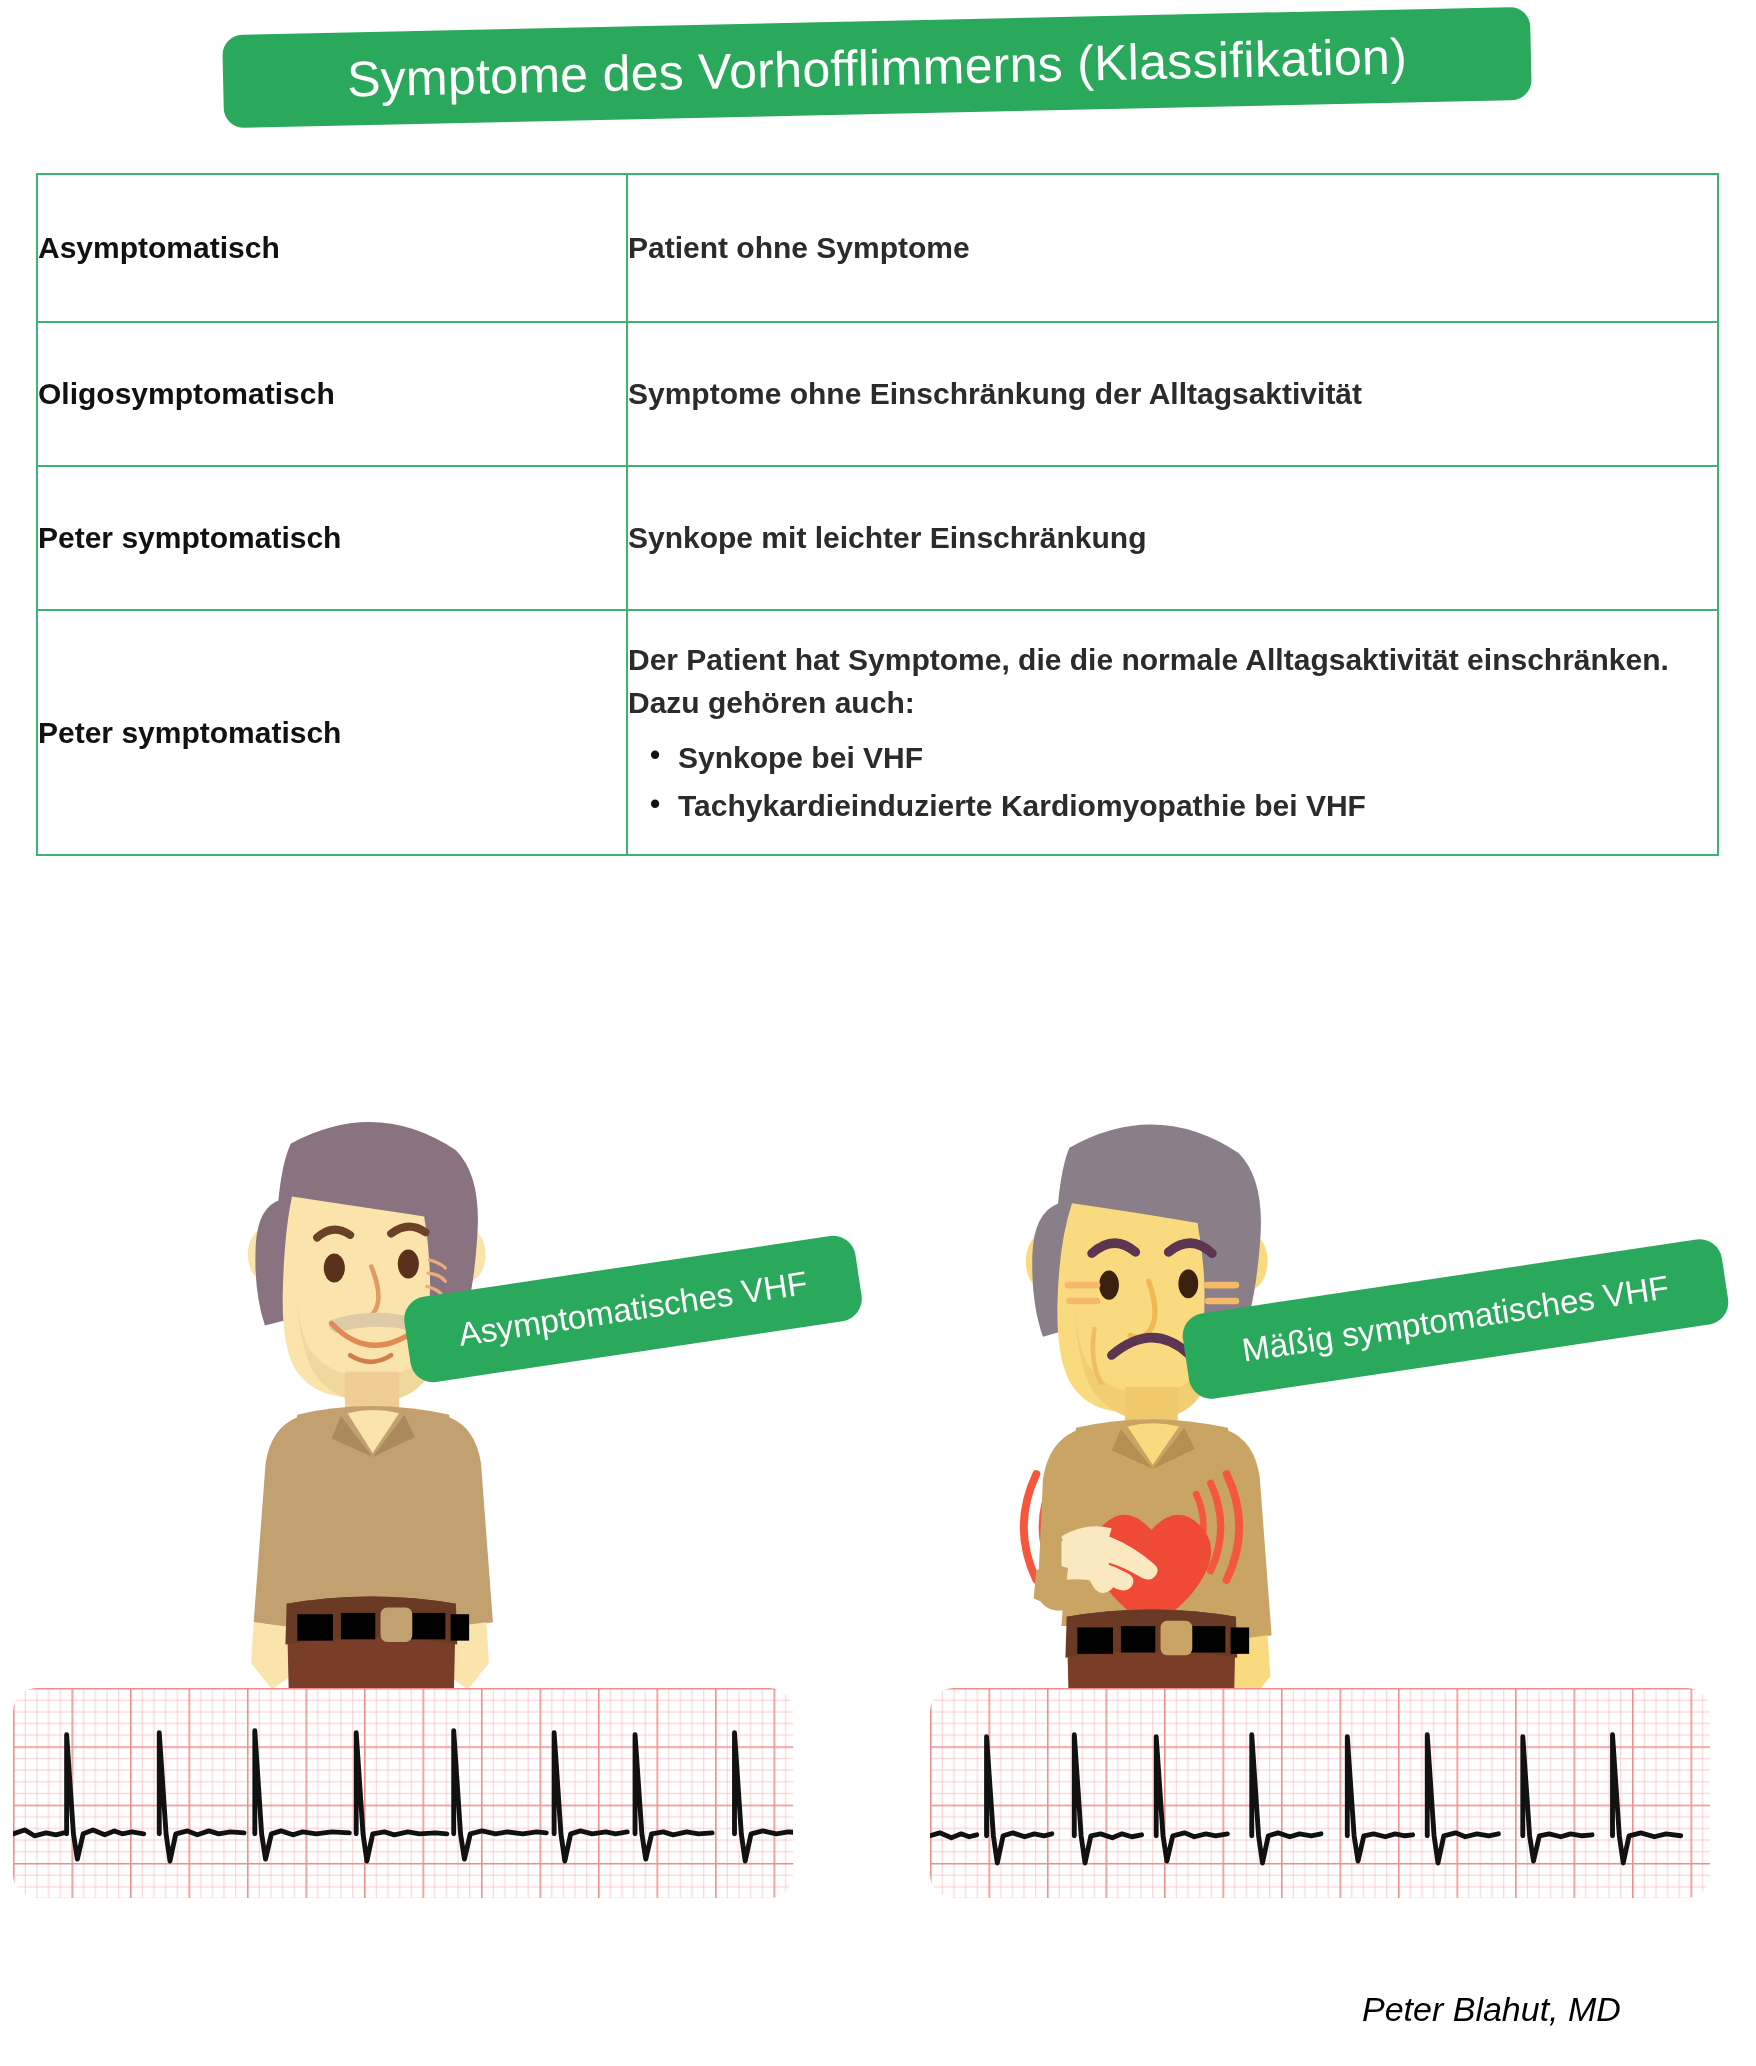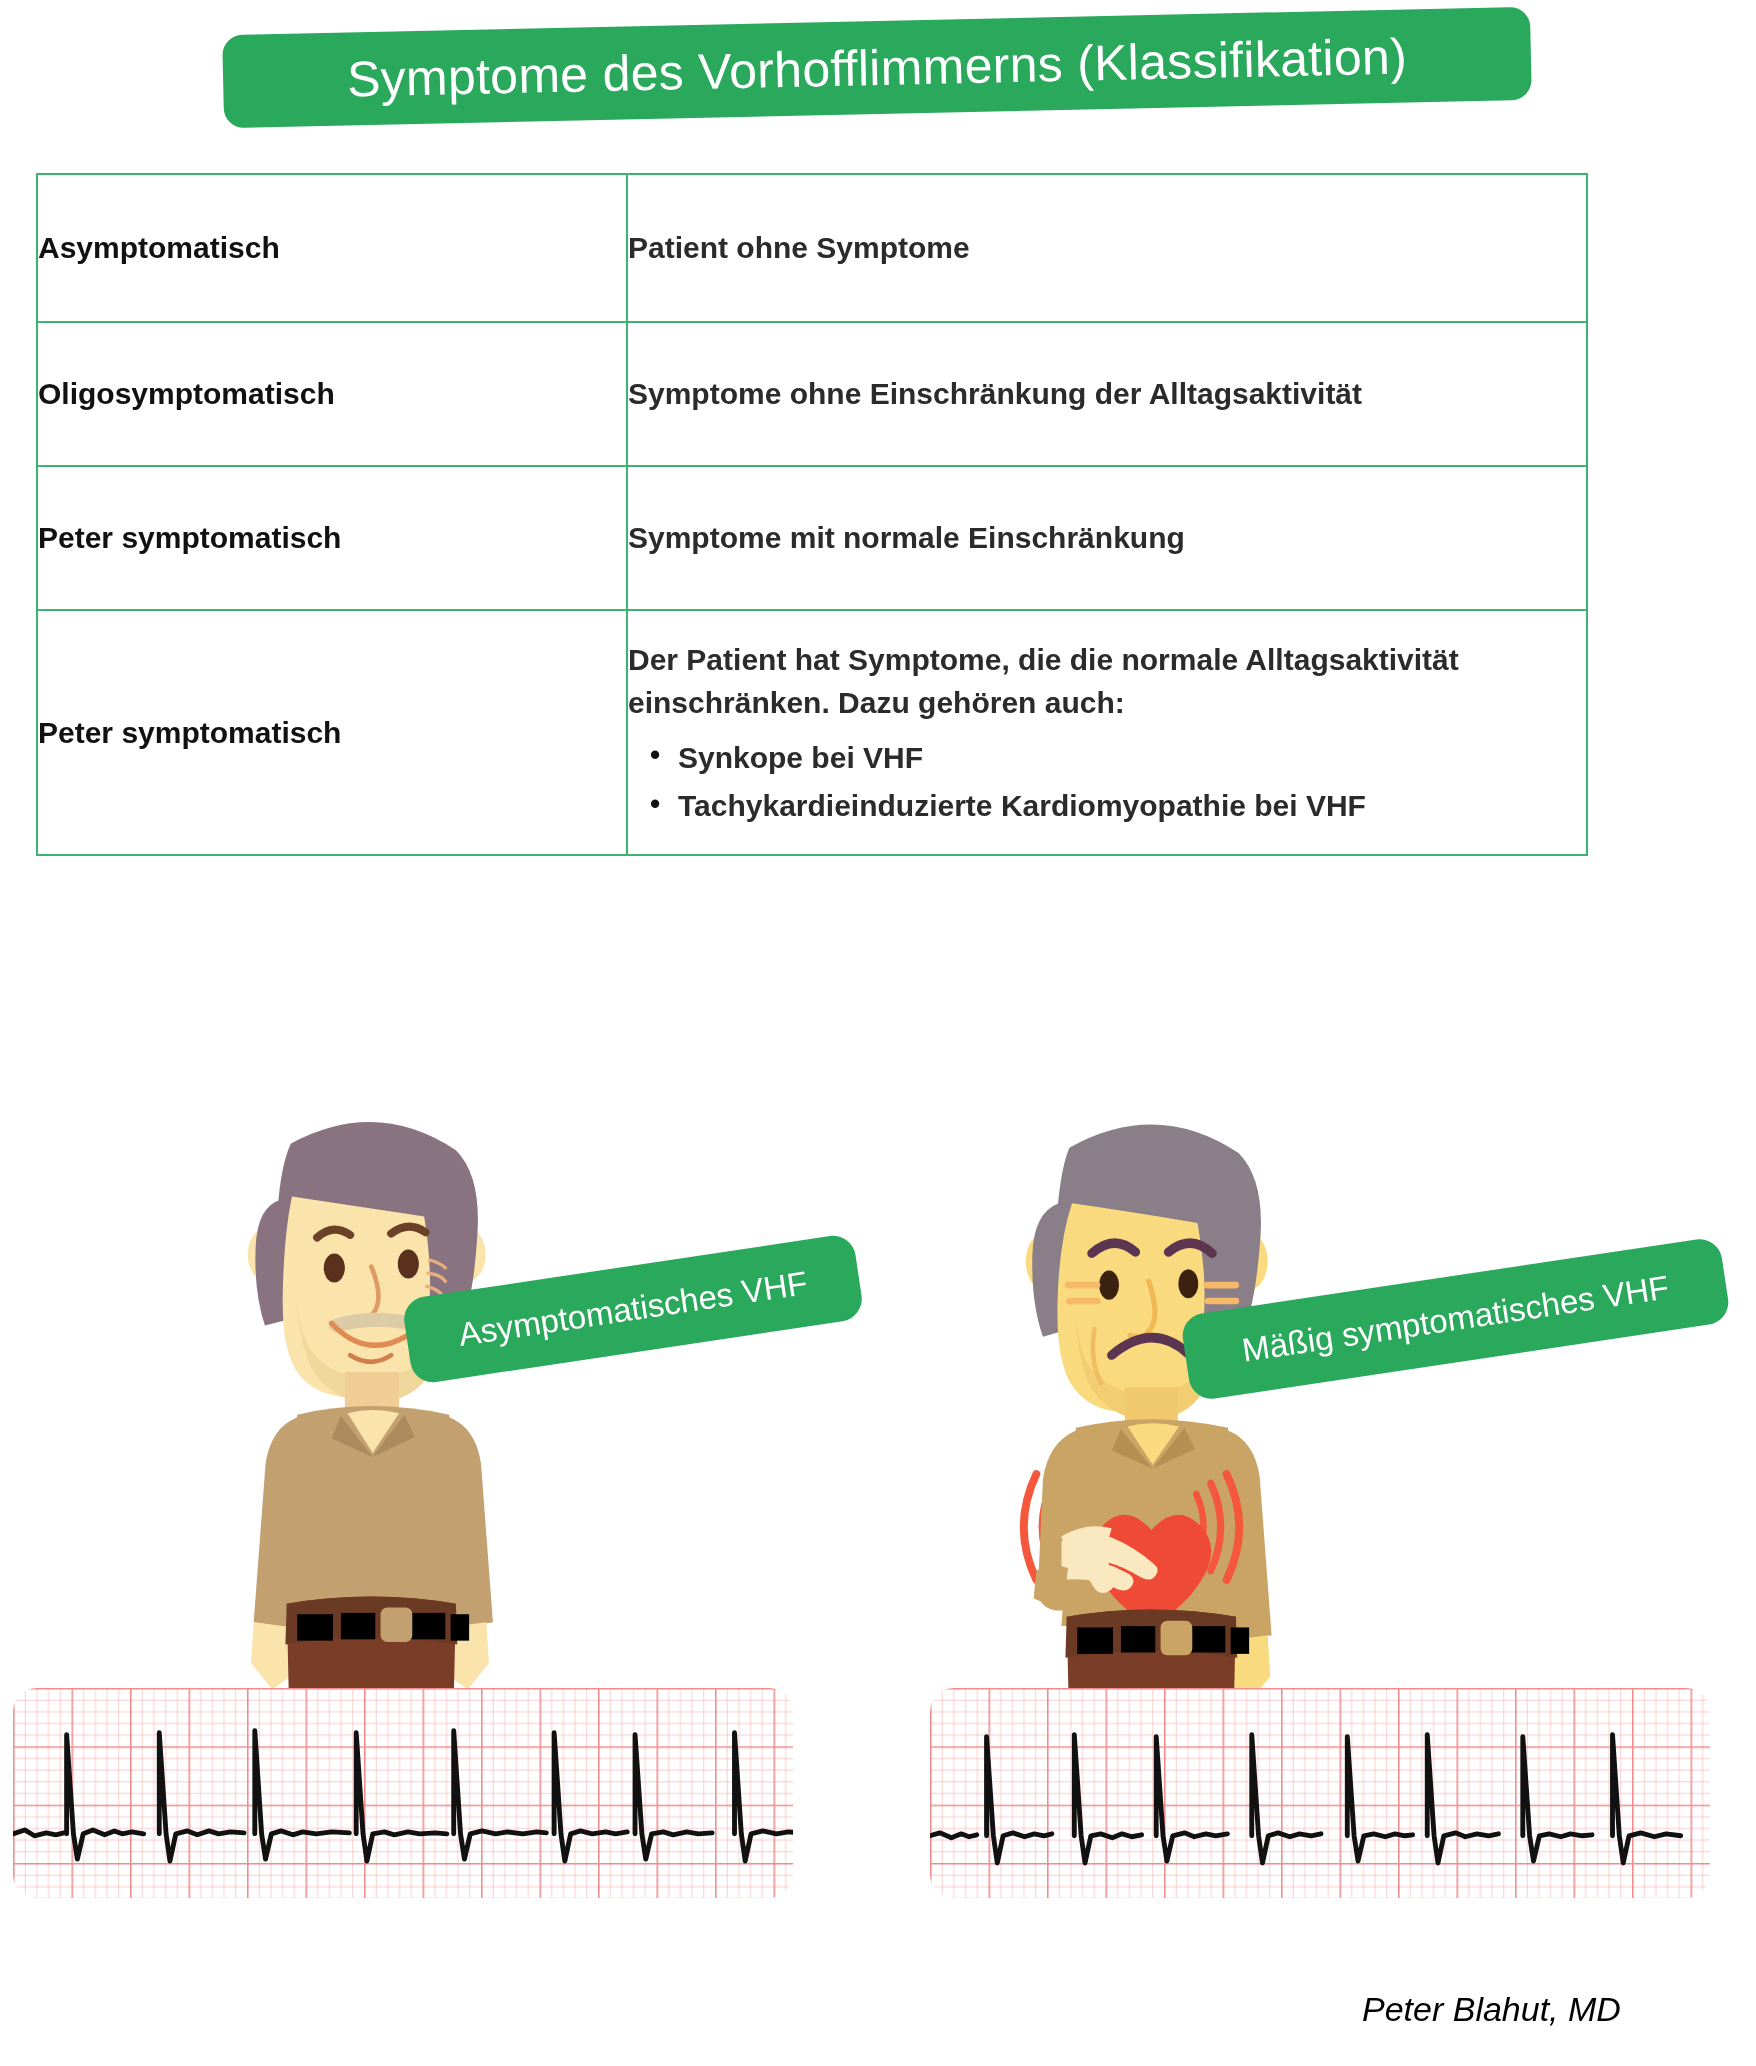--- a/index.html
+++ b/index.html
@@ -36,21 +36,21 @@
     letter-spacing: 0.3px;
     white-space: nowrap;
     line-height: 1;
   }
 
   
   #symptom-table {
     position: absolute;
     left: 36px;
     top: 173px;
-    width: 1552px;
+    width: 1683px;
     border-collapse: collapse;
     table-layout: fixed;
   }
   #symptom-table td {
     border: 2px solid #3cb371;
     vertical-align: middle;
     padding: 0;
   }
   td.term-cell {
     width: 588px;
@@ -173,21 +173,21 @@
     </tr>
     <tr class="row-h2">
       <td class="term-cell">Oligosymptomatisch</td>
       <td class="desc-cell">
         <div>Symptome ohne Einschränkung der Alltagsaktivität</div>
       </td>
     </tr>
     <tr class="row-h2">
       <td class="term-cell">Peter symptomatisch</td>
       <td class="desc-cell">
-        <div>Symptome mit normale Einschränkung</div>
+        <div>Synkope mit leichter Einschränkung</div>
       </td>
     </tr>
     <tr class="row-h5">
       <td class="term-cell">Peter symptomatisch</td>
       <td class="desc-cell">
         <div>Der Patient hat Symptome, die die normale Alltagsaktivität einschränken. Dazu gehören auch:</div>
         <ul class="desc-list">
           <li>Synkope bei VHF</li>
           <li>Tachykardieinduzierte Kardiomyopathie bei VHF</li>
         </ul>

